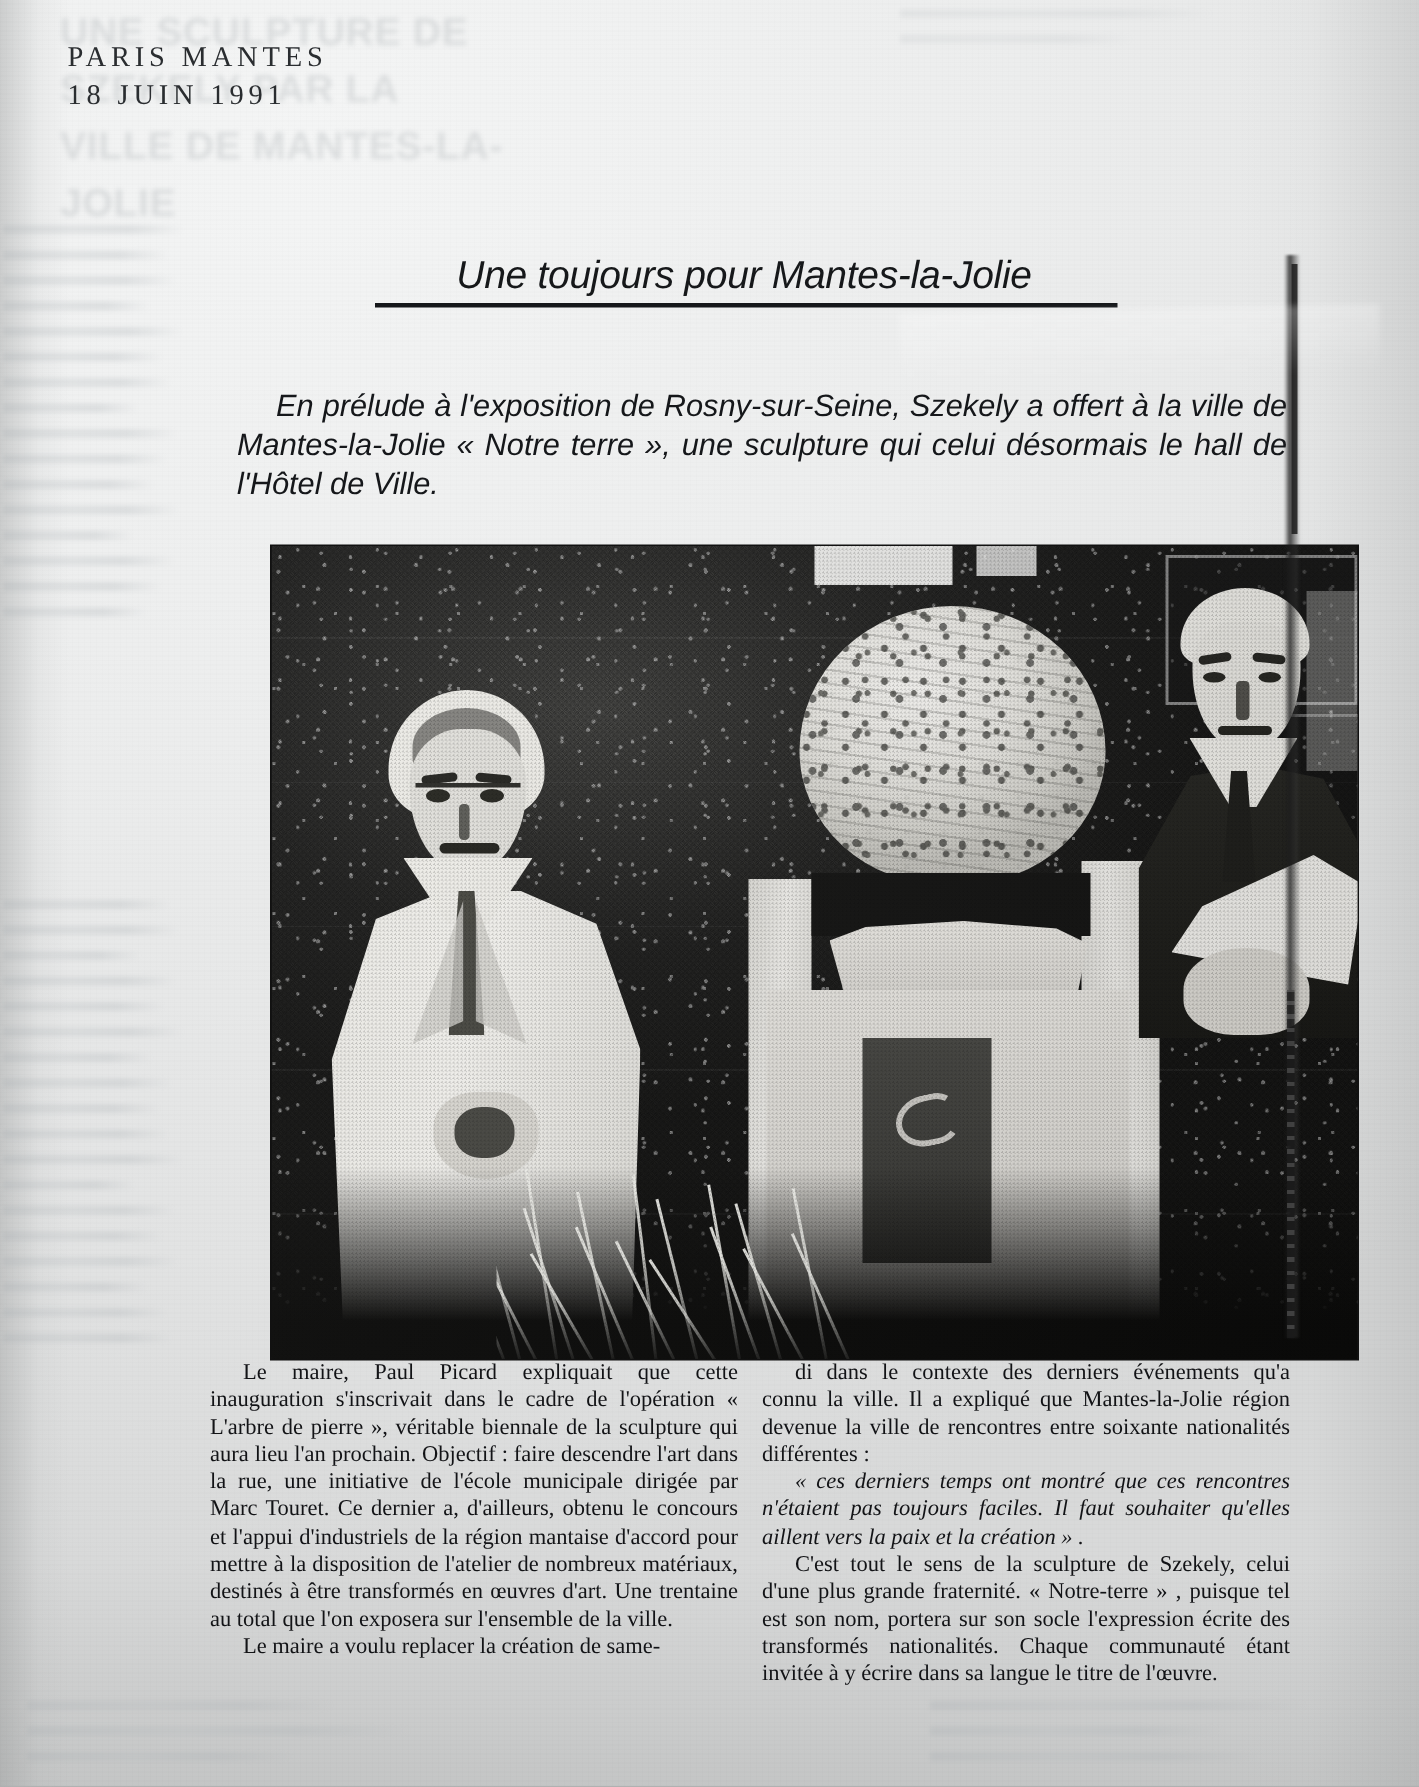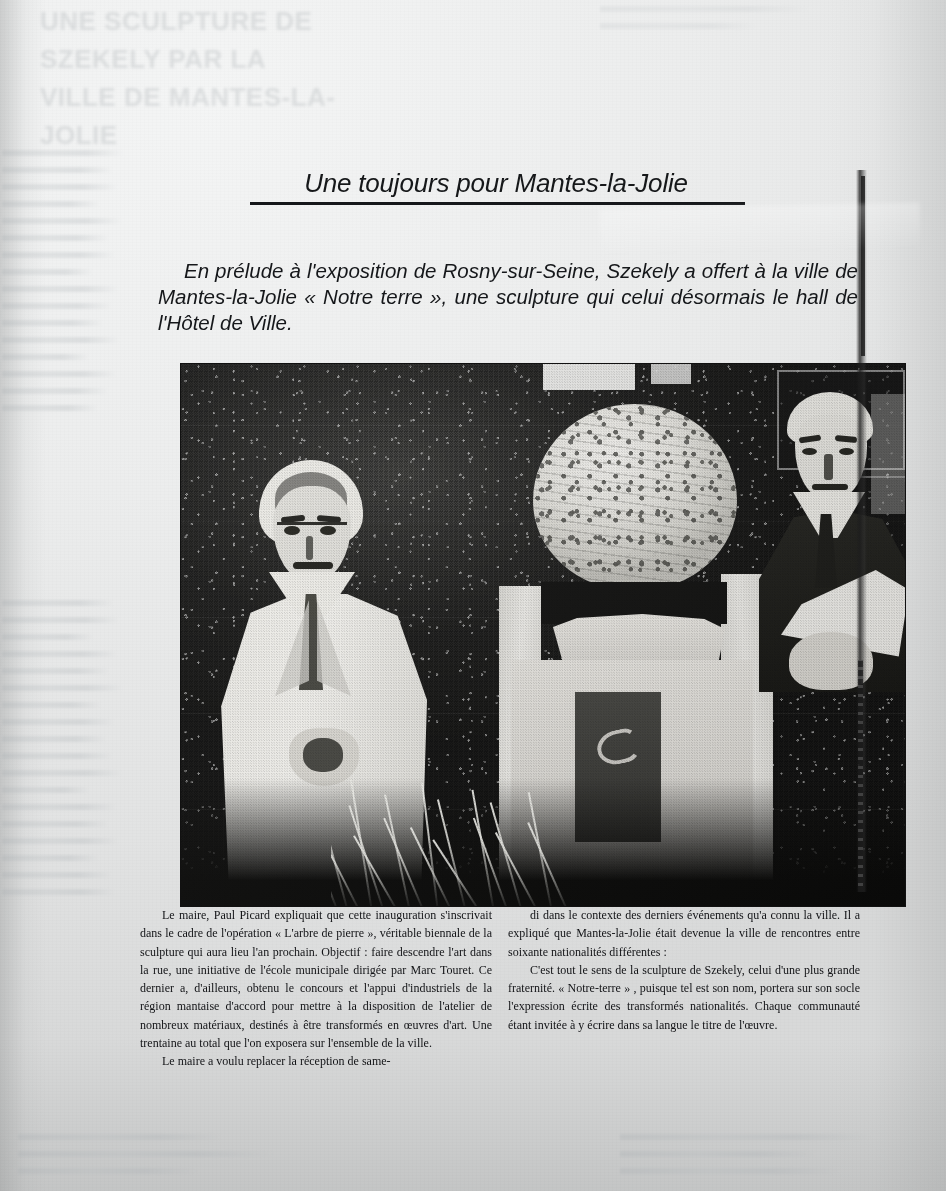--- a/index.html
+++ b/index.html
@@ -431,21 +431,21 @@
   #photo-contrast {
     position: absolute; inset: 0; pointer-events: none;
     background: linear-gradient(135deg, rgba(255,255,255,.05) 0%, rgba(0,0,0,.10) 100%);
   }
 
   
   .col {
     position: absolute;
     top: 906px;
     font-family: "Liberation Serif", serif;
-    font-size: 12px;
+    font-size: 15px;
     line-height: 18.3px;
     color: #121316;
     text-align: justify;
   }
   #col-left  { left: 140px; width: 352px; }
   #col-right { left: 508px; width: 352px; }
   .col p { margin: 0; text-indent: 22px; }
   .col p.quote { font-style: italic; }
 
   
@@ -553,20 +553,22 @@
       <div class="gb" style="width:66%"></div>
     <div class="gb" style="width:74%"></div>
   </div>
   <div id="ghost-top-r" class="ghost-bars">
     <div class="gb" style="width:70%"></div>
       <div class="gb" style="width:52%"></div>
   </div>
 
   <div id="clip">
 
+    <div id="masthead">PARIS MANTES
+18 JUIN 1991</div>
 
     <div id="kicker">Une toujours pour Mantes-la-Jolie</div>
 
     <div id="kicker-rule"></div>
 
 
     <div id="lead">En prélude à l'exposition de Rosny-sur-Seine, Szekely a offert à la ville de Mantes-la-Jolie « Notre terre », une sculpture qui celui désormais le hall de l'Hôtel de Ville.</div>
 
     <figure id="photo">
       <div id="photo-inner">
@@ -657,25 +659,26 @@
           <div class="blade" style="left:236px; height:98px;  transform:rotate(-24deg);"></div>
         </div>
 
         <div id="photo-halftone"></div>
         <div id="photo-contrast"></div>
       </div>
     </figure>
 
     <div id="col-left" class="col">
       <p>Le maire, Paul Picard expliquait que cette inauguration s'inscrivait dans le cadre de l'opération « L'arbre de pierre », véritable biennale de la sculpture qui aura lieu l'an prochain. Objectif : faire descendre l'art dans la rue, une initiative de l'école municipale dirigée par Marc Touret. Ce dernier a, d'ailleurs, obtenu le concours et l'appui d'industriels de la région mantaise d'accord pour mettre à la disposition de l'atelier de nombreux matériaux, destinés à être transformés en œuvres d'art. Une trentaine au total que l'on exposera sur l'ensemble de la ville.</p>
-      <p>Le maire a voulu replacer la réception de same-</p>
+      <p>Le maire a voulu replacer la création de same-</p>
     </div>
 
     <div id="col-right" class="col">
-      <p>di dans le contexte des derniers événements qu'a connu la ville. Il a expliqué que Mantes-la-Jolie était devenue la ville de rencontres entre soixante nationalités différentes :</p>
+      <p>di dans le contexte des derniers événements qu'a connu la ville. Il a expliqué que Mantes-la-Jolie région devenue la ville de rencontres entre soixante nationalités différentes :</p>
+      <p class="quote">« ces derniers temps ont montré que ces rencontres n'étaient pas toujours faciles. Il faut souhaiter qu'elles aillent vers la paix et la création » .</p>
       <p>C'est tout le sens de la sculpture de Szekely, celui d'une plus grande fraternité. « Notre-terre » , puisque tel est son nom, portera sur son socle l'expression écrite des transformés nationalités. Chaque communauté étant invitée à y écrire dans sa langue le titre de l'œuvre.</p>
     </div>
 
     <div id="cut-edge"></div>
     <div id="cut-edge2"></div>
     <div id="cut-edge3"></div>
     <div id="crease"></div>
   </div>
 </div>
 

